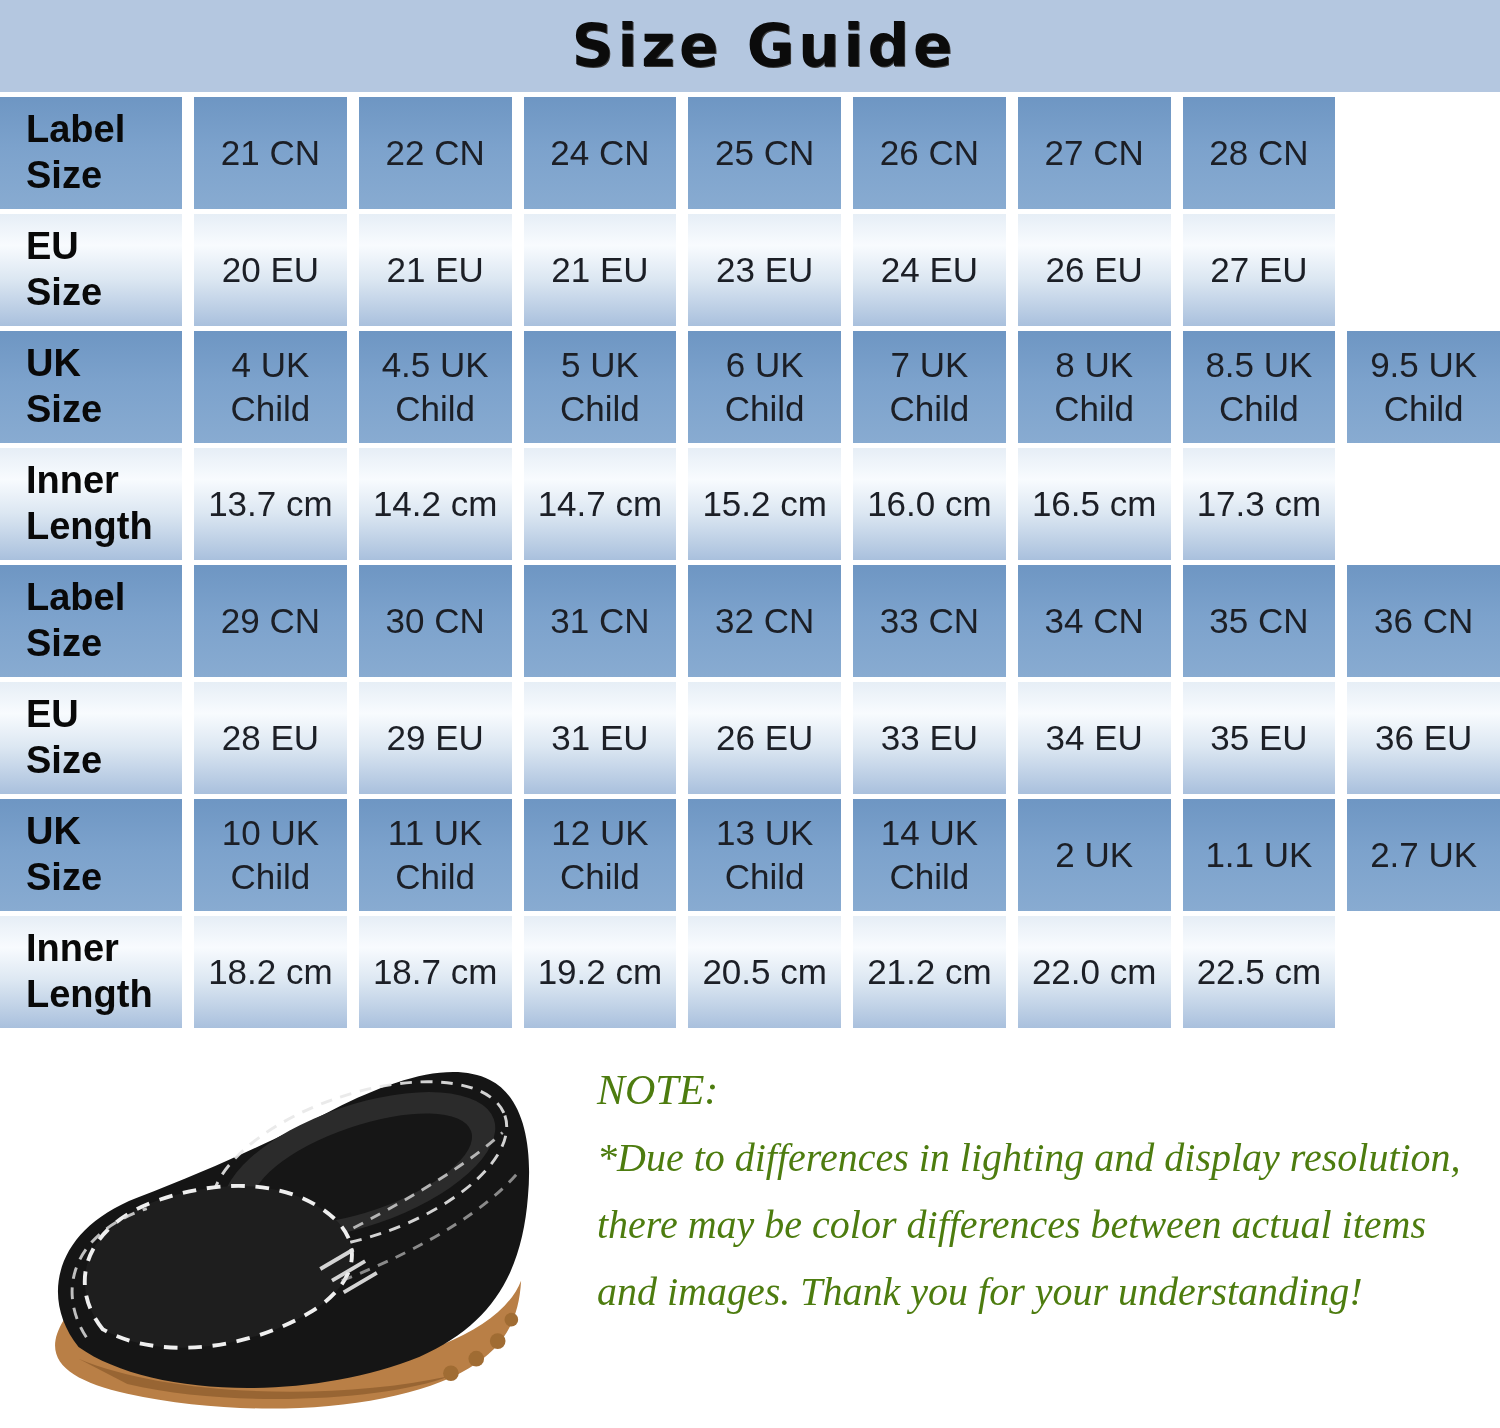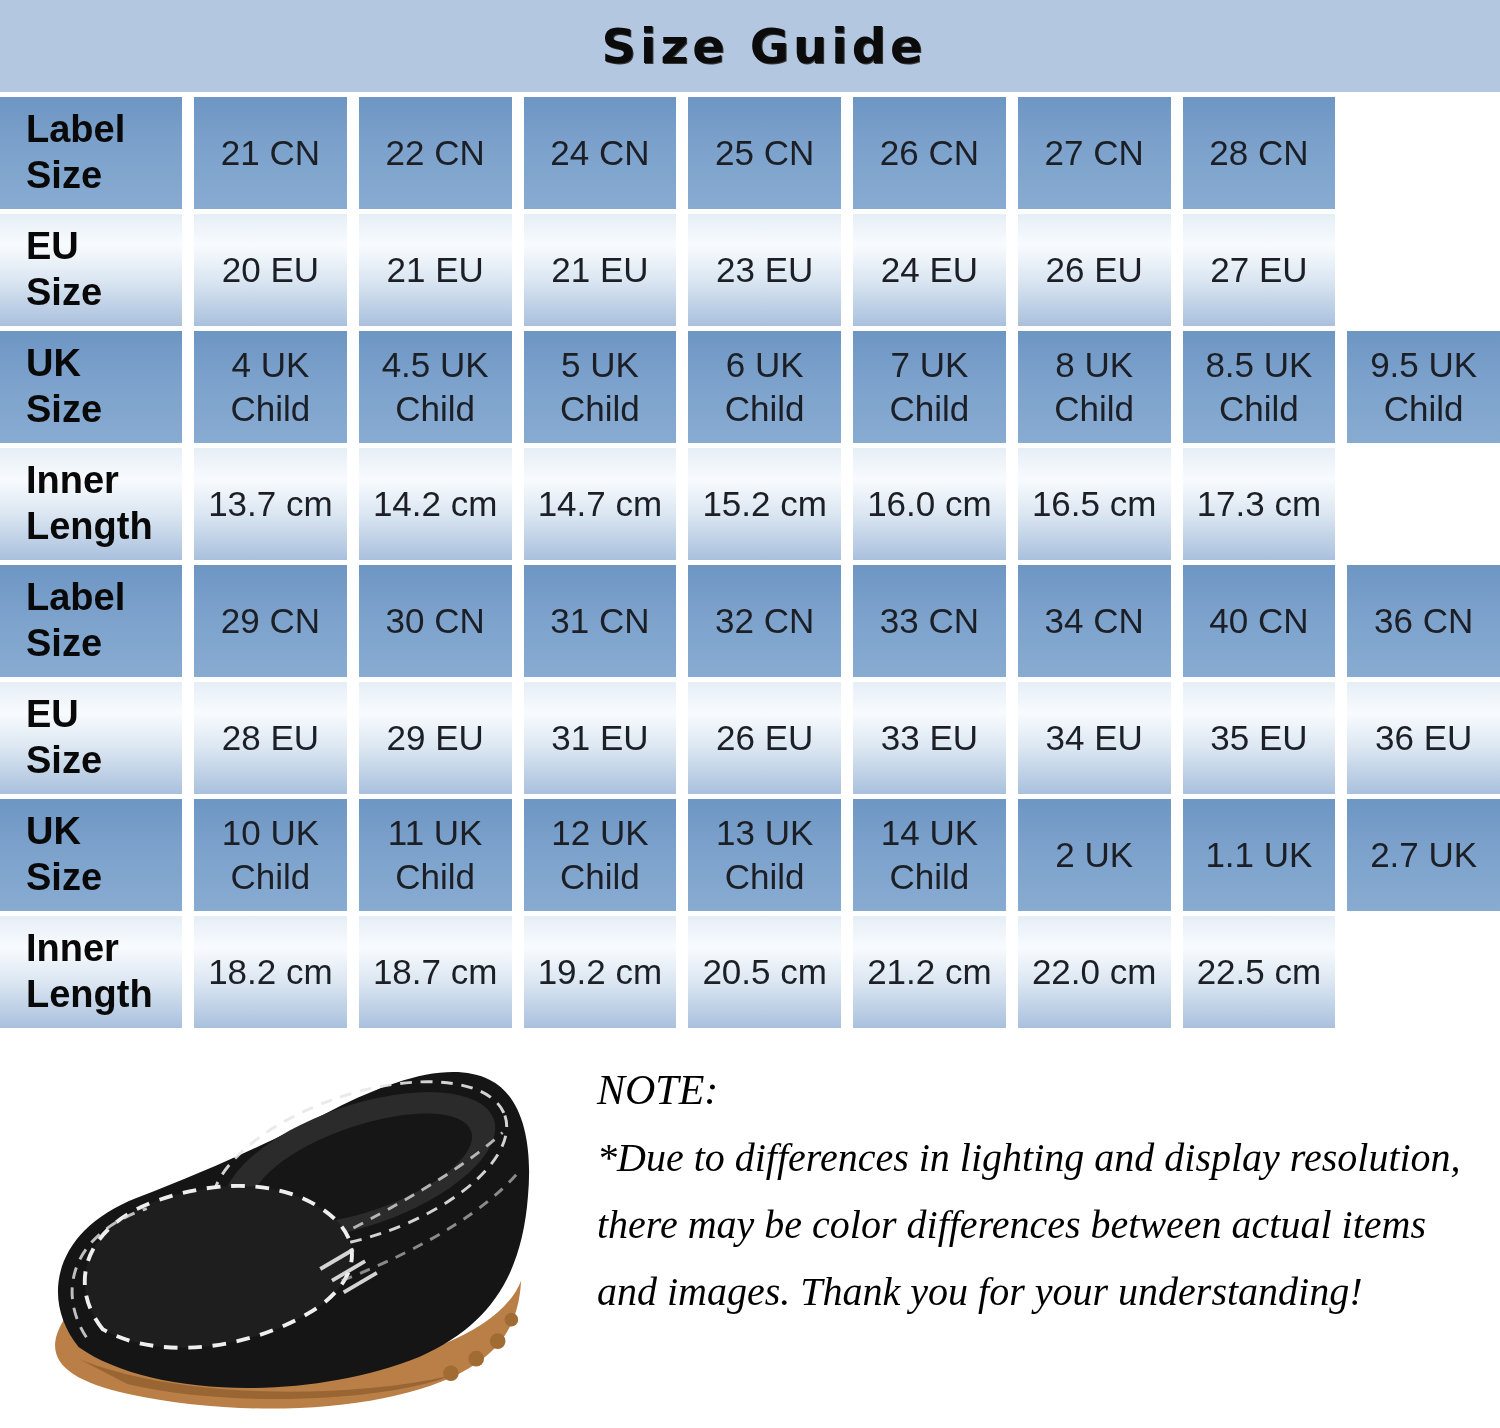--- a/index.html
+++ b/index.html
@@ -20,21 +20,21 @@
     width: 1500px;
     height: 92px;
     background: #b4c7e0;
     display: flex;
     align-items: center;
     justify-content: center;
   }
   .title-bar h1 {
     font-family: "DejaVu Sans", sans-serif;
     font-weight: 800;
-    font-size: 48px;
+    font-size: 58px;
     letter-spacing: 4px;
     color: #0b0b0b;
     text-shadow: 1px 1px 0 #3a3a3a;
     margin-left: 28px;
   }
   
   .size-table {
     display: flex;
     flex-direction: column;
     gap: 5px;
@@ -89,21 +89,21 @@
     align-items: center;
     justify-content: center;
   }
   .note {
     width: 915px;
     padding: 24px 10px 12px 12px;
     font-family: "Liberation Serif", serif;
     font-style: italic;
     font-size: 40px;
     line-height: 1.67;
-    color: #000000;
+    color: #4d7c0f;
   }
   .note .heading { font-size: 42px; }
   .note p { margin: 0; }
 </style>
 </head>
 <body>
 
 <div class="page">
 
   <div class="title-bar">
@@ -166,21 +166,21 @@
       </div>
       <div class="row dark">
         <div class="cell header">Label
 Size</div>
         <div class="cell">29 CN</div>
         <div class="cell">30 CN</div>
         <div class="cell">31 CN</div>
         <div class="cell">32 CN</div>
         <div class="cell">33 CN</div>
         <div class="cell">34 CN</div>
-        <div class="cell">40 CN</div>
+        <div class="cell">35 CN</div>
         <div class="cell">36 CN</div>
       </div>
       <div class="row light">
         <div class="cell header">EU
 Size</div>
         <div class="cell">28 EU</div>
         <div class="cell">29 EU</div>
         <div class="cell">31 EU</div>
         <div class="cell">26 EU</div>
         <div class="cell">33 EU</div>

